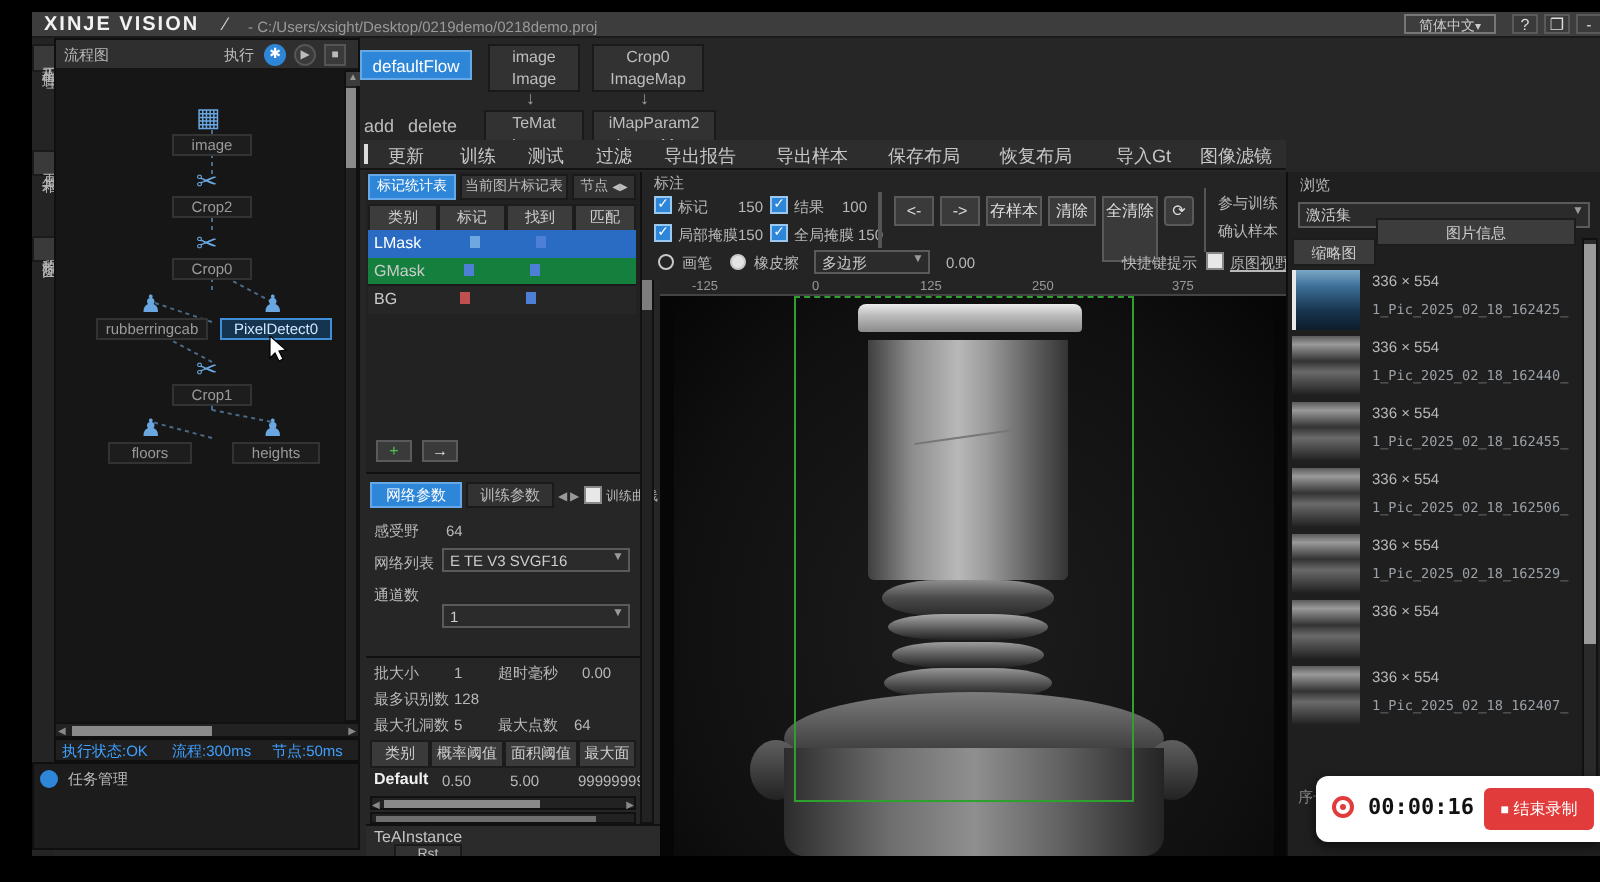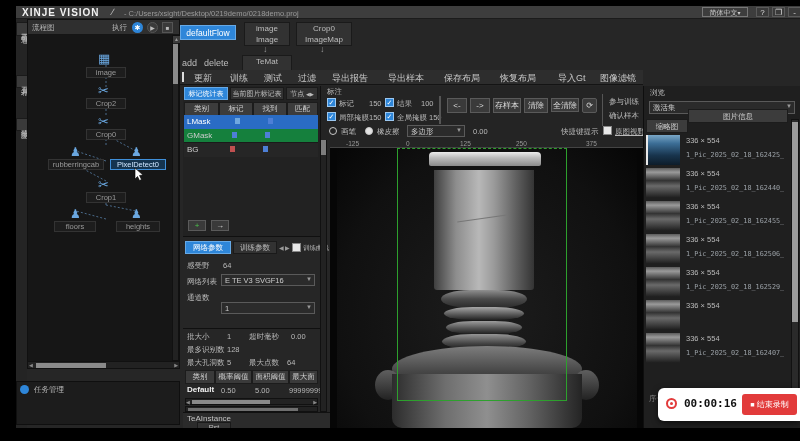--- a/index.html
+++ b/index.html
@@ -105,20 +105,25 @@
       <div style="width:7px;height:7px;background:#3c3c3c;color:#999;font-size:5px;text-align:center;line-height:7px;">▲</div>
       <div style="width:5px;height:40px;background:#8a8a8a;margin:1px auto;"></div>
     </div>
   </div>
 
   <div class="abs scrl" style="left:27px;top:361px;width:153px;height:8px;">
     <div style="position:absolute;left:8px;top:1px;width:70px;height:5px;background:#8a8a8a;"></div>
     <span style="position:absolute;left:1px;top:0;color:#888;font-size:5px;">◀</span>
     <span style="position:absolute;right:1px;top:0;color:#888;font-size:5px;">▶</span>
   </div>
+  <div class="abs" style="left:27px;top:369px;width:153px;height:12px;background:#1f1f1f;border:1px solid #0f0f0f;">
+    <span class="abs" style="left:3px;top:1px;color:#3fa0ff;font-size:7.5px;">执行状态:OK</span>
+    <span class="abs" style="left:58px;top:1px;color:#3fa0ff;font-size:7.5px;">流程:300ms</span>
+    <span class="abs" style="left:108px;top:1px;color:#3fa0ff;font-size:7.5px;">节点:50ms</span>
+  </div>
 
   <div class="abs" style="left:16px;top:381px;width:164px;height:44px;background:#1c1c1c;border:1px solid #0f0f0f;">
     <span class="abs" style="left:3px;top:3px;width:9px;height:9px;border-radius:50%;background:#2e86d9;"></span>
     <span class="abs tiny" style="left:17px;top:3px;">任务管理</span>
   </div>
 
   <div class="abs bluetab" style="left:180px;top:25px;width:56px;height:15px;font-size:8.5px;line-height:14px;">defaultFlow</div>
   <span class="abs txt" style="left:182px;top:58px;color:#bdbdbd;">add</span>
   <span class="abs txt" style="left:204px;top:58px;color:#bdbdbd;">delete</span>
 
@@ -128,20 +133,24 @@
     </div>
   <div class="abs graytab" style="left:296px;top:22px;width:56px;height:24px;font-size:8px;line-height:11px;">
       <div>Crop0</div>
       <div>ImageMap</div>
     </div>
   <span class="abs" style="left:263px;top:44px;color:#999;font-size:9px;">↓</span>
   <span class="abs" style="left:320px;top:44px;color:#999;font-size:9px;">↓</span>
   <div class="abs graytab" style="left:242px;top:55px;width:50px;height:24px;font-size:8px;line-height:11px;">
       <div>TeMat</div>
       <div>Image</div>
+    </div>
+  <div class="abs graytab" style="left:296px;top:55px;width:62px;height:24px;font-size:8px;line-height:11px;">
+      <div>iMapParam2</div>
+      <div>ImageMap</div>
     </div>
 
   <div class="abs" style="left:180px;top:70px;width:463px;height:15px;background:#2d2d2d;border-bottom:1px solid #141414;">
     <span class="abs" style="left:2px;top:2px;width:2px;height:10px;background:#ddd;"></span>
     <span class="abs txt" style="left:14px;top:2px;">更新</span>
     <span class="abs txt" style="left:50px;top:2px;">训练</span>
     <span class="abs txt" style="left:84px;top:2px;">测试</span>
     <span class="abs txt" style="left:118px;top:2px;">过滤</span>
     <span class="abs txt" style="left:152px;top:2px;">导出报告</span>
     <span class="abs txt" style="left:208px;top:2px;">导出样本</span>
@@ -236,21 +245,21 @@
     <span class="abs tiny" style="left:48px;top:27px;">150</span>
     <span class="abs cb" style="left:64px;top:26px;">✓</span>
     <span class="abs tiny" style="left:76px;top:27px;">全局掩膜</span>
     <span class="abs tiny" style="left:108px;top:27px;">150</span>
     <div class="abs" style="left:118px;top:10px;width:2px;height:28px;background:#555;"></div>
 
     <div class="abs btn" style="left:126px;top:12px;width:20px;height:15px;">&lt;-</div>
     <div class="abs btn" style="left:149px;top:12px;width:20px;height:15px;">-&gt;</div>
     <div class="abs btn" style="left:172px;top:12px;width:28px;height:15px;">存样本</div>
     <div class="abs btn" style="left:203px;top:12px;width:24px;height:15px;">清除</div>
-    <div class="abs btn" style="left:230px;top:12px;width:28px;height:14px;">全清除</div>
+    <div class="abs btn" style="left:230px;top:12px;width:28px;height:33px;">全清除</div>
     <div class="abs btn" style="left:261px;top:12px;width:15px;height:15px;border-radius:2px;">⟳</div>
     <div class="abs" style="left:281px;top:8px;width:1px;height:32px;background:#555;"></div>
 
     <span class="abs tiny" style="left:288px;top:11px;">参与训练</span>
     <span class="abs cbw" style="left:322px;top:10px;"></span>
     <span class="abs tiny" style="left:334px;top:11px;">被训练</span>
     <span class="abs tiny" style="left:362px;top:11px;">×</span>
     <span class="abs tiny" style="left:288px;top:25px;">确认样本</span>
     <span class="abs tiny" style="left:324px;top:25px;">×</span>
     <span class="abs tiny" style="left:336px;top:25px;">分数</span>

